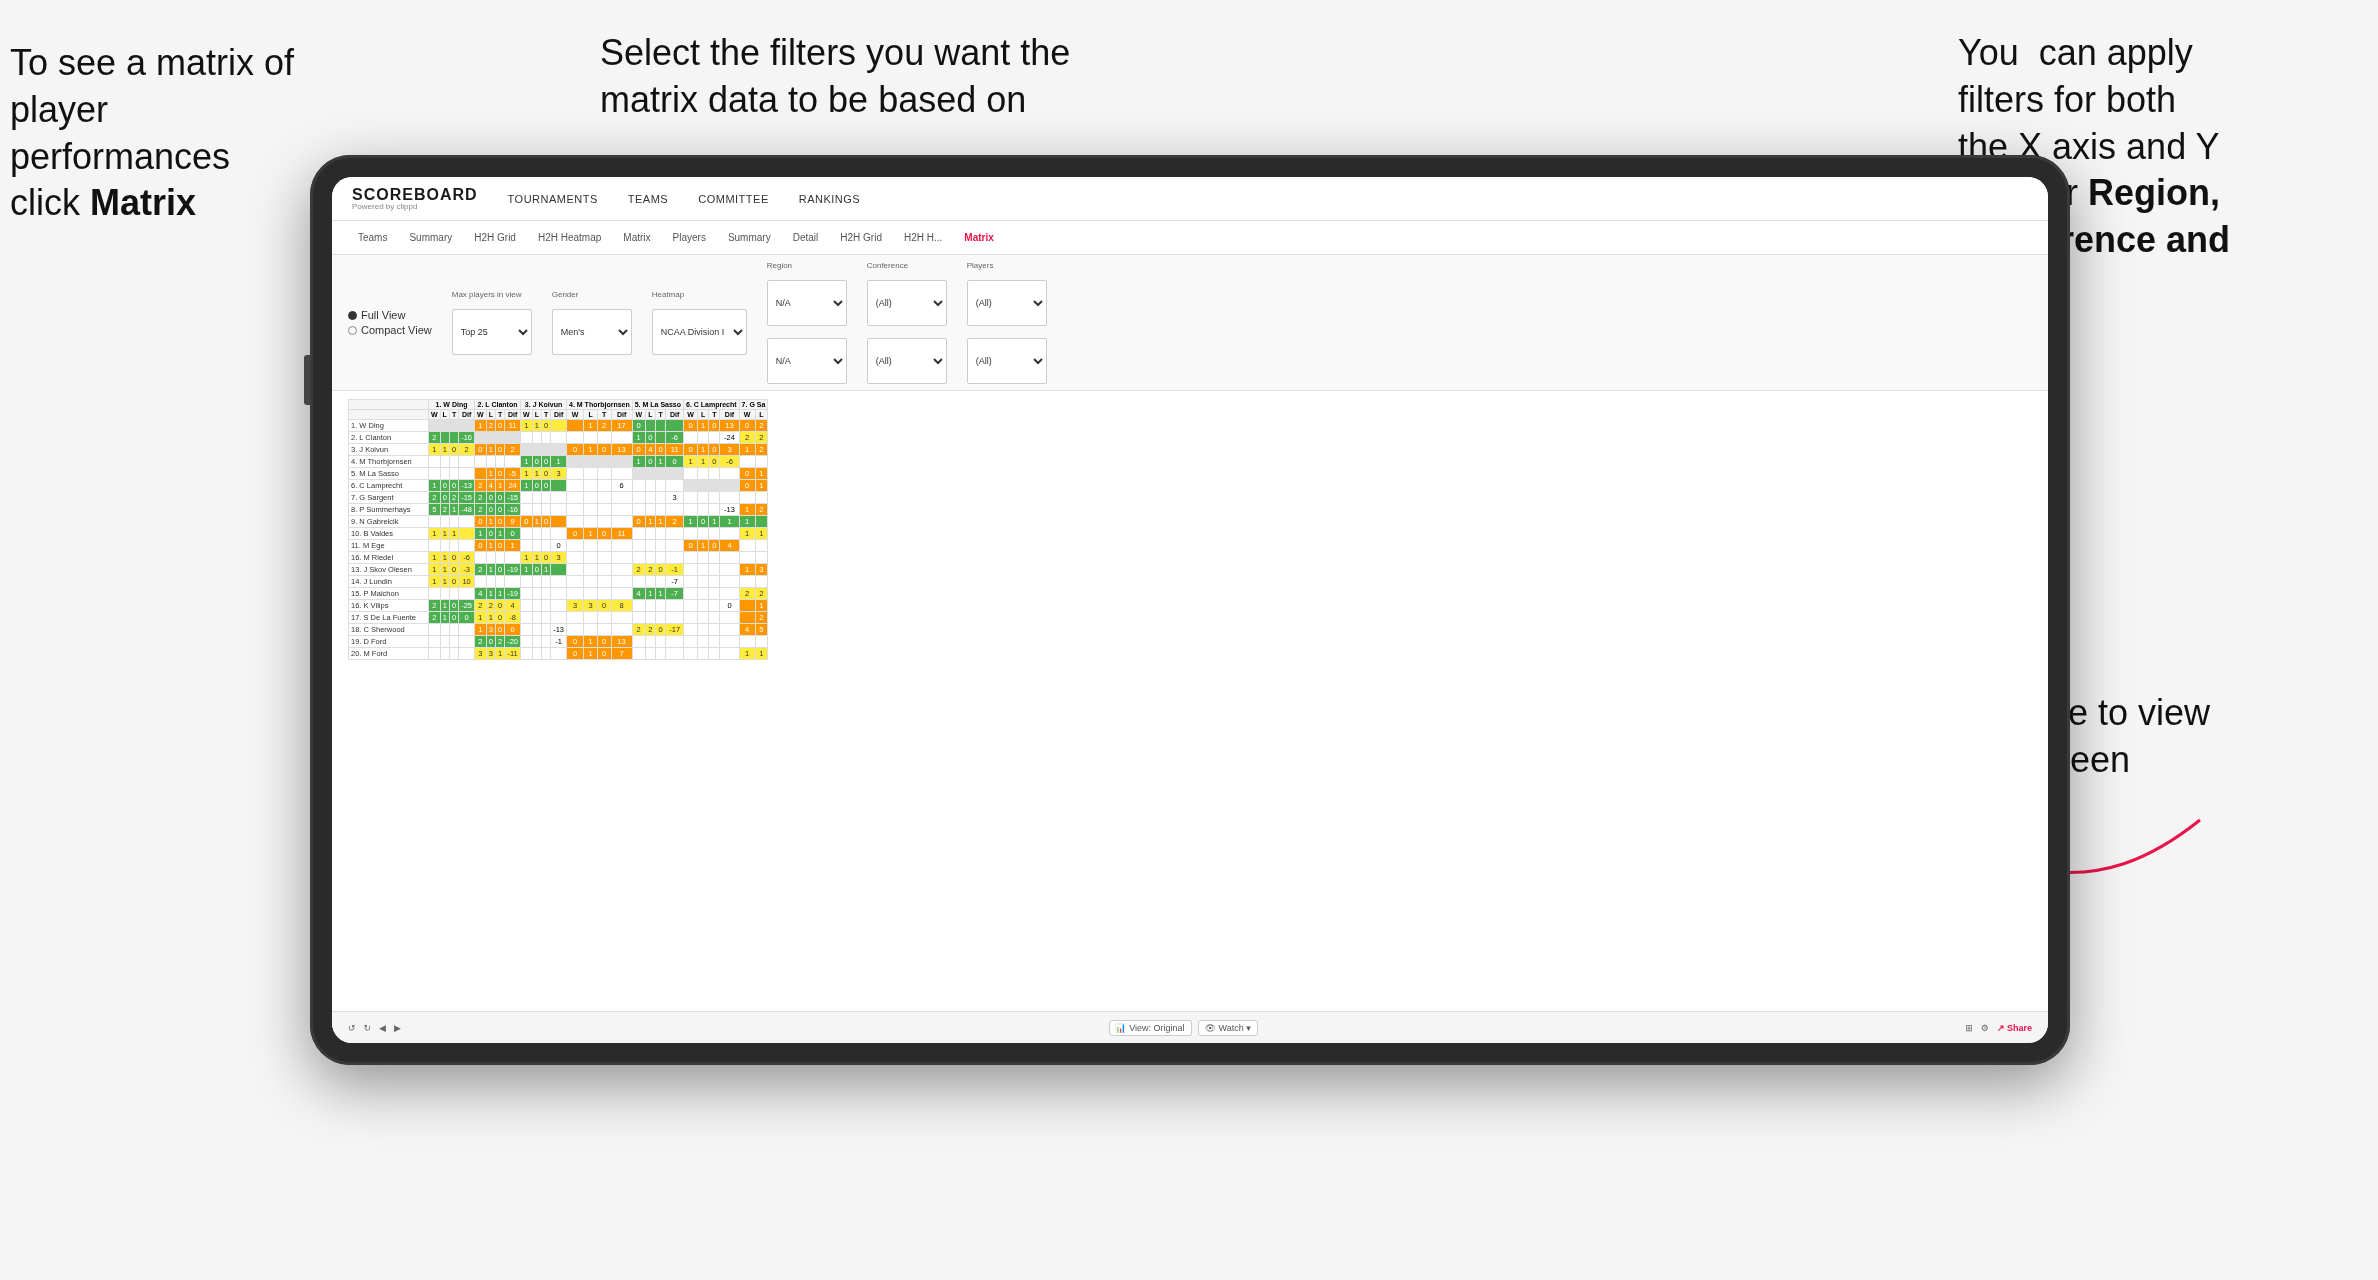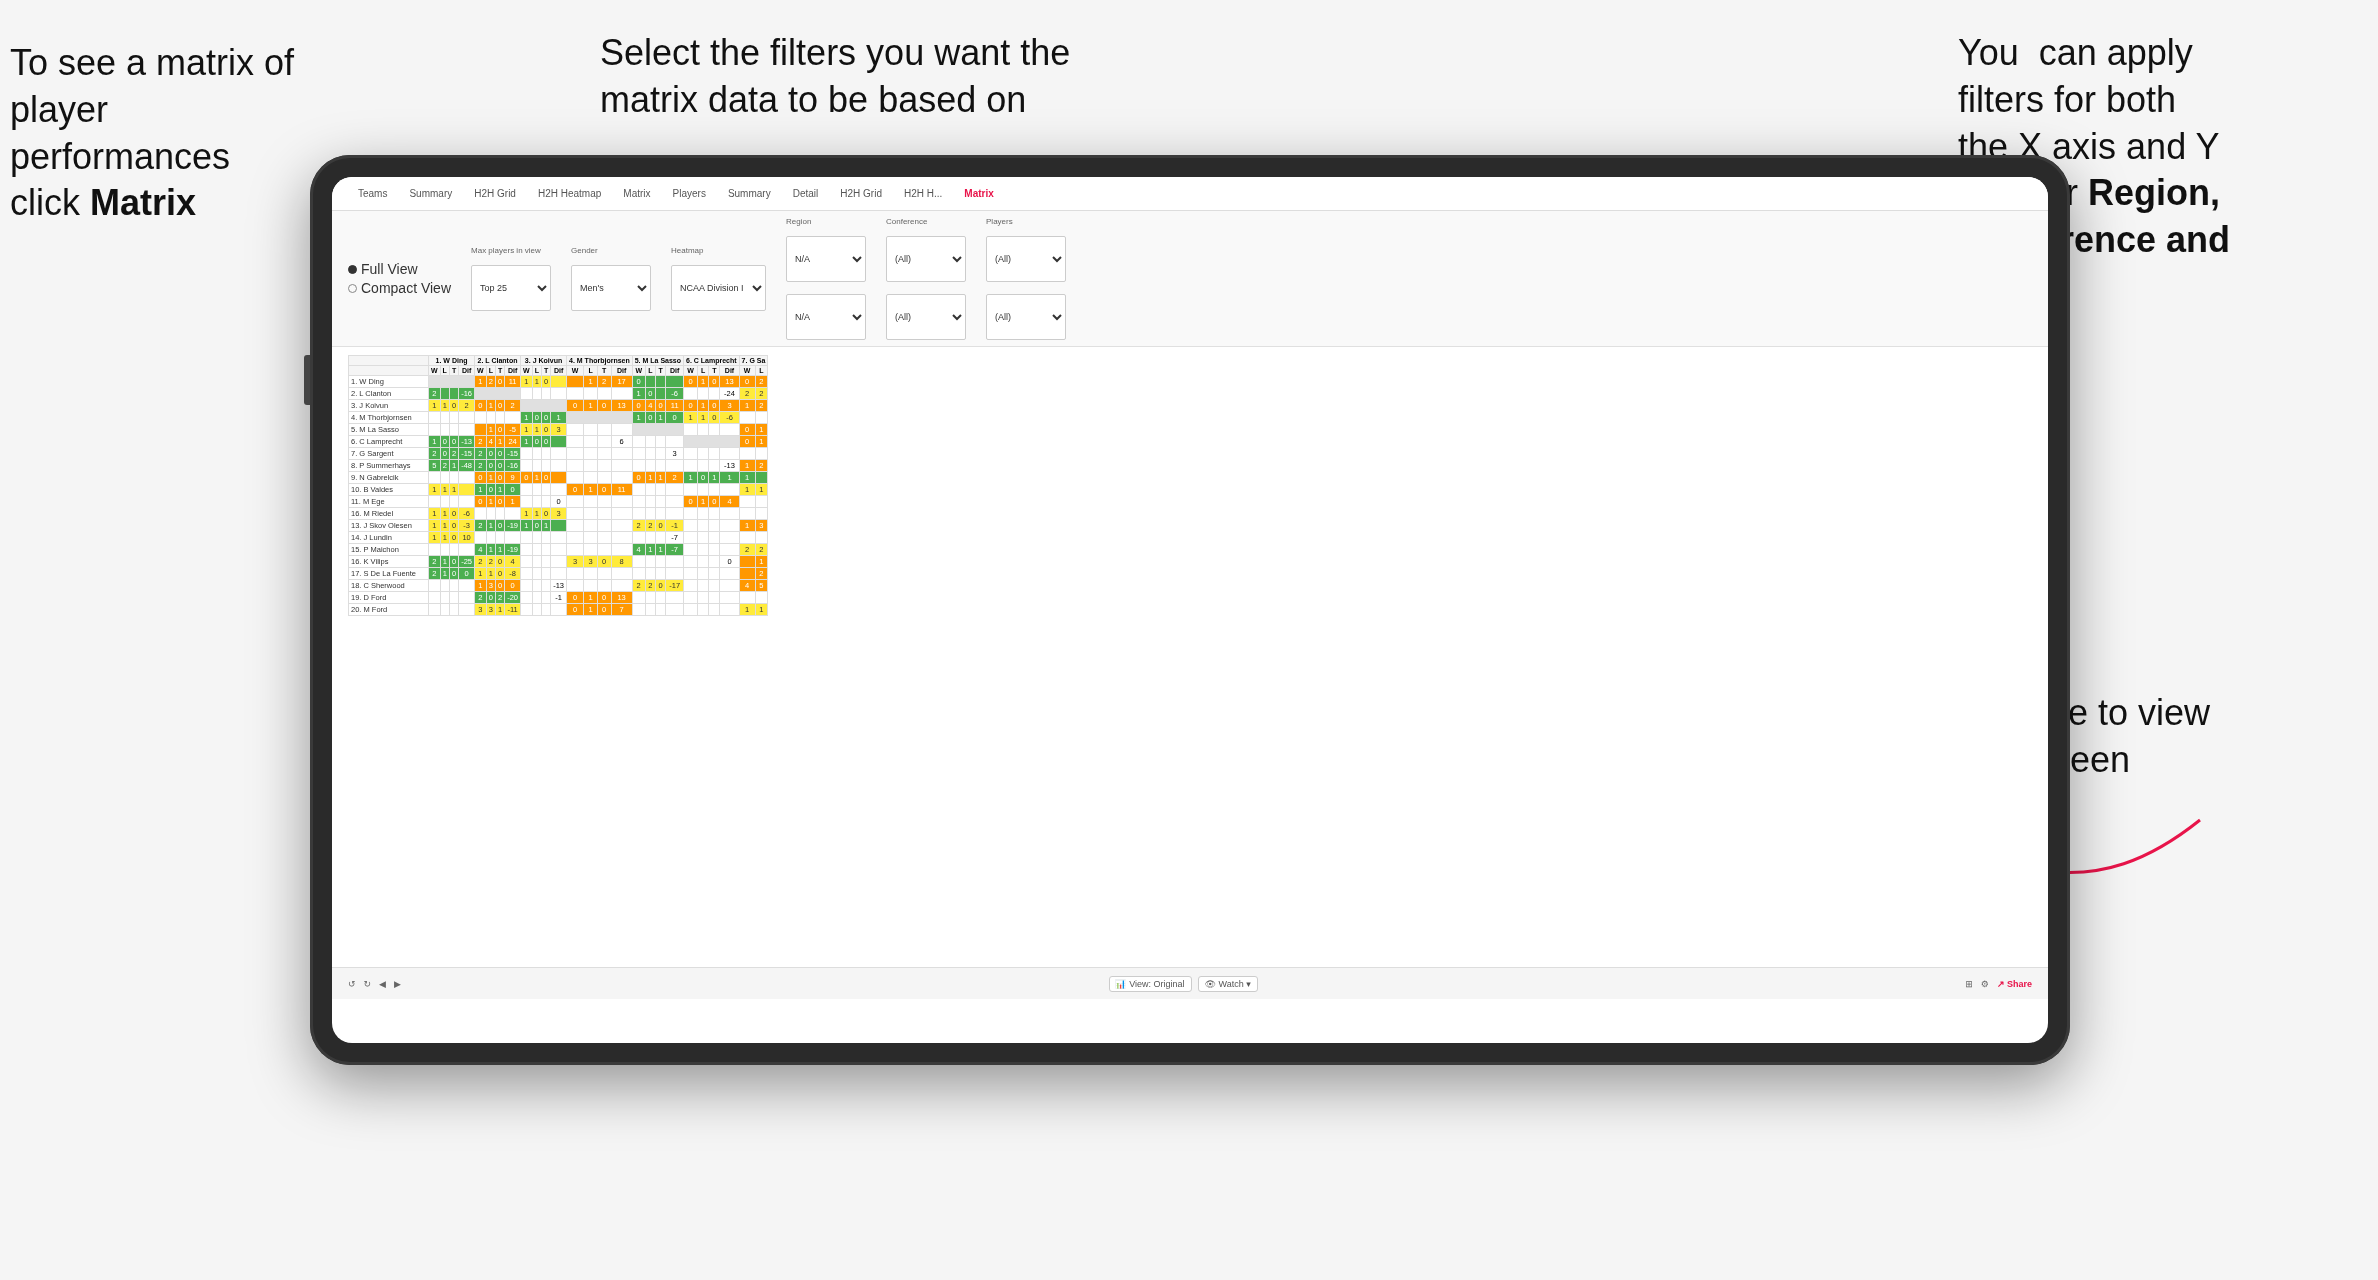--- a/index.html
+++ b/index.html
@@ -134,21 +134,21 @@
     
     .filter-bar {
       display: flex;
       align-items: center;
       background: #f9f9f9;
       border-bottom: 1px solid #e0e0e0;
       padding: 6px 16px;
       gap: 20px;
       flex-wrap: wrap;
     }
-    .view-options { display: flex; flex-direction: column; gap: 3px; font-size: 14px; color: #333; }
+    .view-options { display: flex; flex-direction: column; gap: 3px; font-size: 11px; color: #333; }
     .radio-item { display: flex; align-items: center; gap: 4px; }
     .radio-dot { width: 9px; height: 9px; border-radius: 50%; border: 1.5px solid #888; }
     .radio-dot.selected { background: #333; border-color: #333; }
 
     .filter-group { display: flex; flex-direction: column; gap: 10px; }
     .filter-label { font-size: 8px; color: #666; }
     .filter-select {
       font-size: 9px;
       padding: 16px 4px;
       border: 1px solid #ccc;
@@ -276,20 +276,32 @@
 
   <path class="arrow-path" d="M 1950,190 C 1900,230 1850,250 1800,268"></path>
 
   <path class="arrow-path" d="M 2200,820 C 2150,860 2100,880 2040,870"></path>
 </svg>
 
 <div class="tablet-frame">
   <div class="tablet-button-left"></div>
   <div class="tablet-screen">
 
+    <div class="app-nav">
+      <div class="app-logo">
+        <span class="logo-text">SCOREBOARD</span>
+        <span class="logo-sub">Powered by clippd</span>
+      </div>
+      <div class="nav-items">
+        <span class="nav-item">TOURNAMENTS</span>
+        <span class="nav-item">TEAMS</span>
+        <span class="nav-item">COMMITTEE</span>
+        <span class="nav-item">RANKINGS</span>
+      </div>
+    </div>
 
     <div class="sub-nav">
       <span class="sub-nav-item">Teams</span>
       <span class="sub-nav-item">Summary</span>
       <span class="sub-nav-item">H2H Grid</span>
       <span class="sub-nav-item">H2H Heatmap</span>
       <span class="sub-nav-item">Matrix</span>
       <span class="sub-nav-item">Players</span>
       <span class="sub-nav-item">Summary</span>
       <span class="sub-nav-item">Detail</span>

